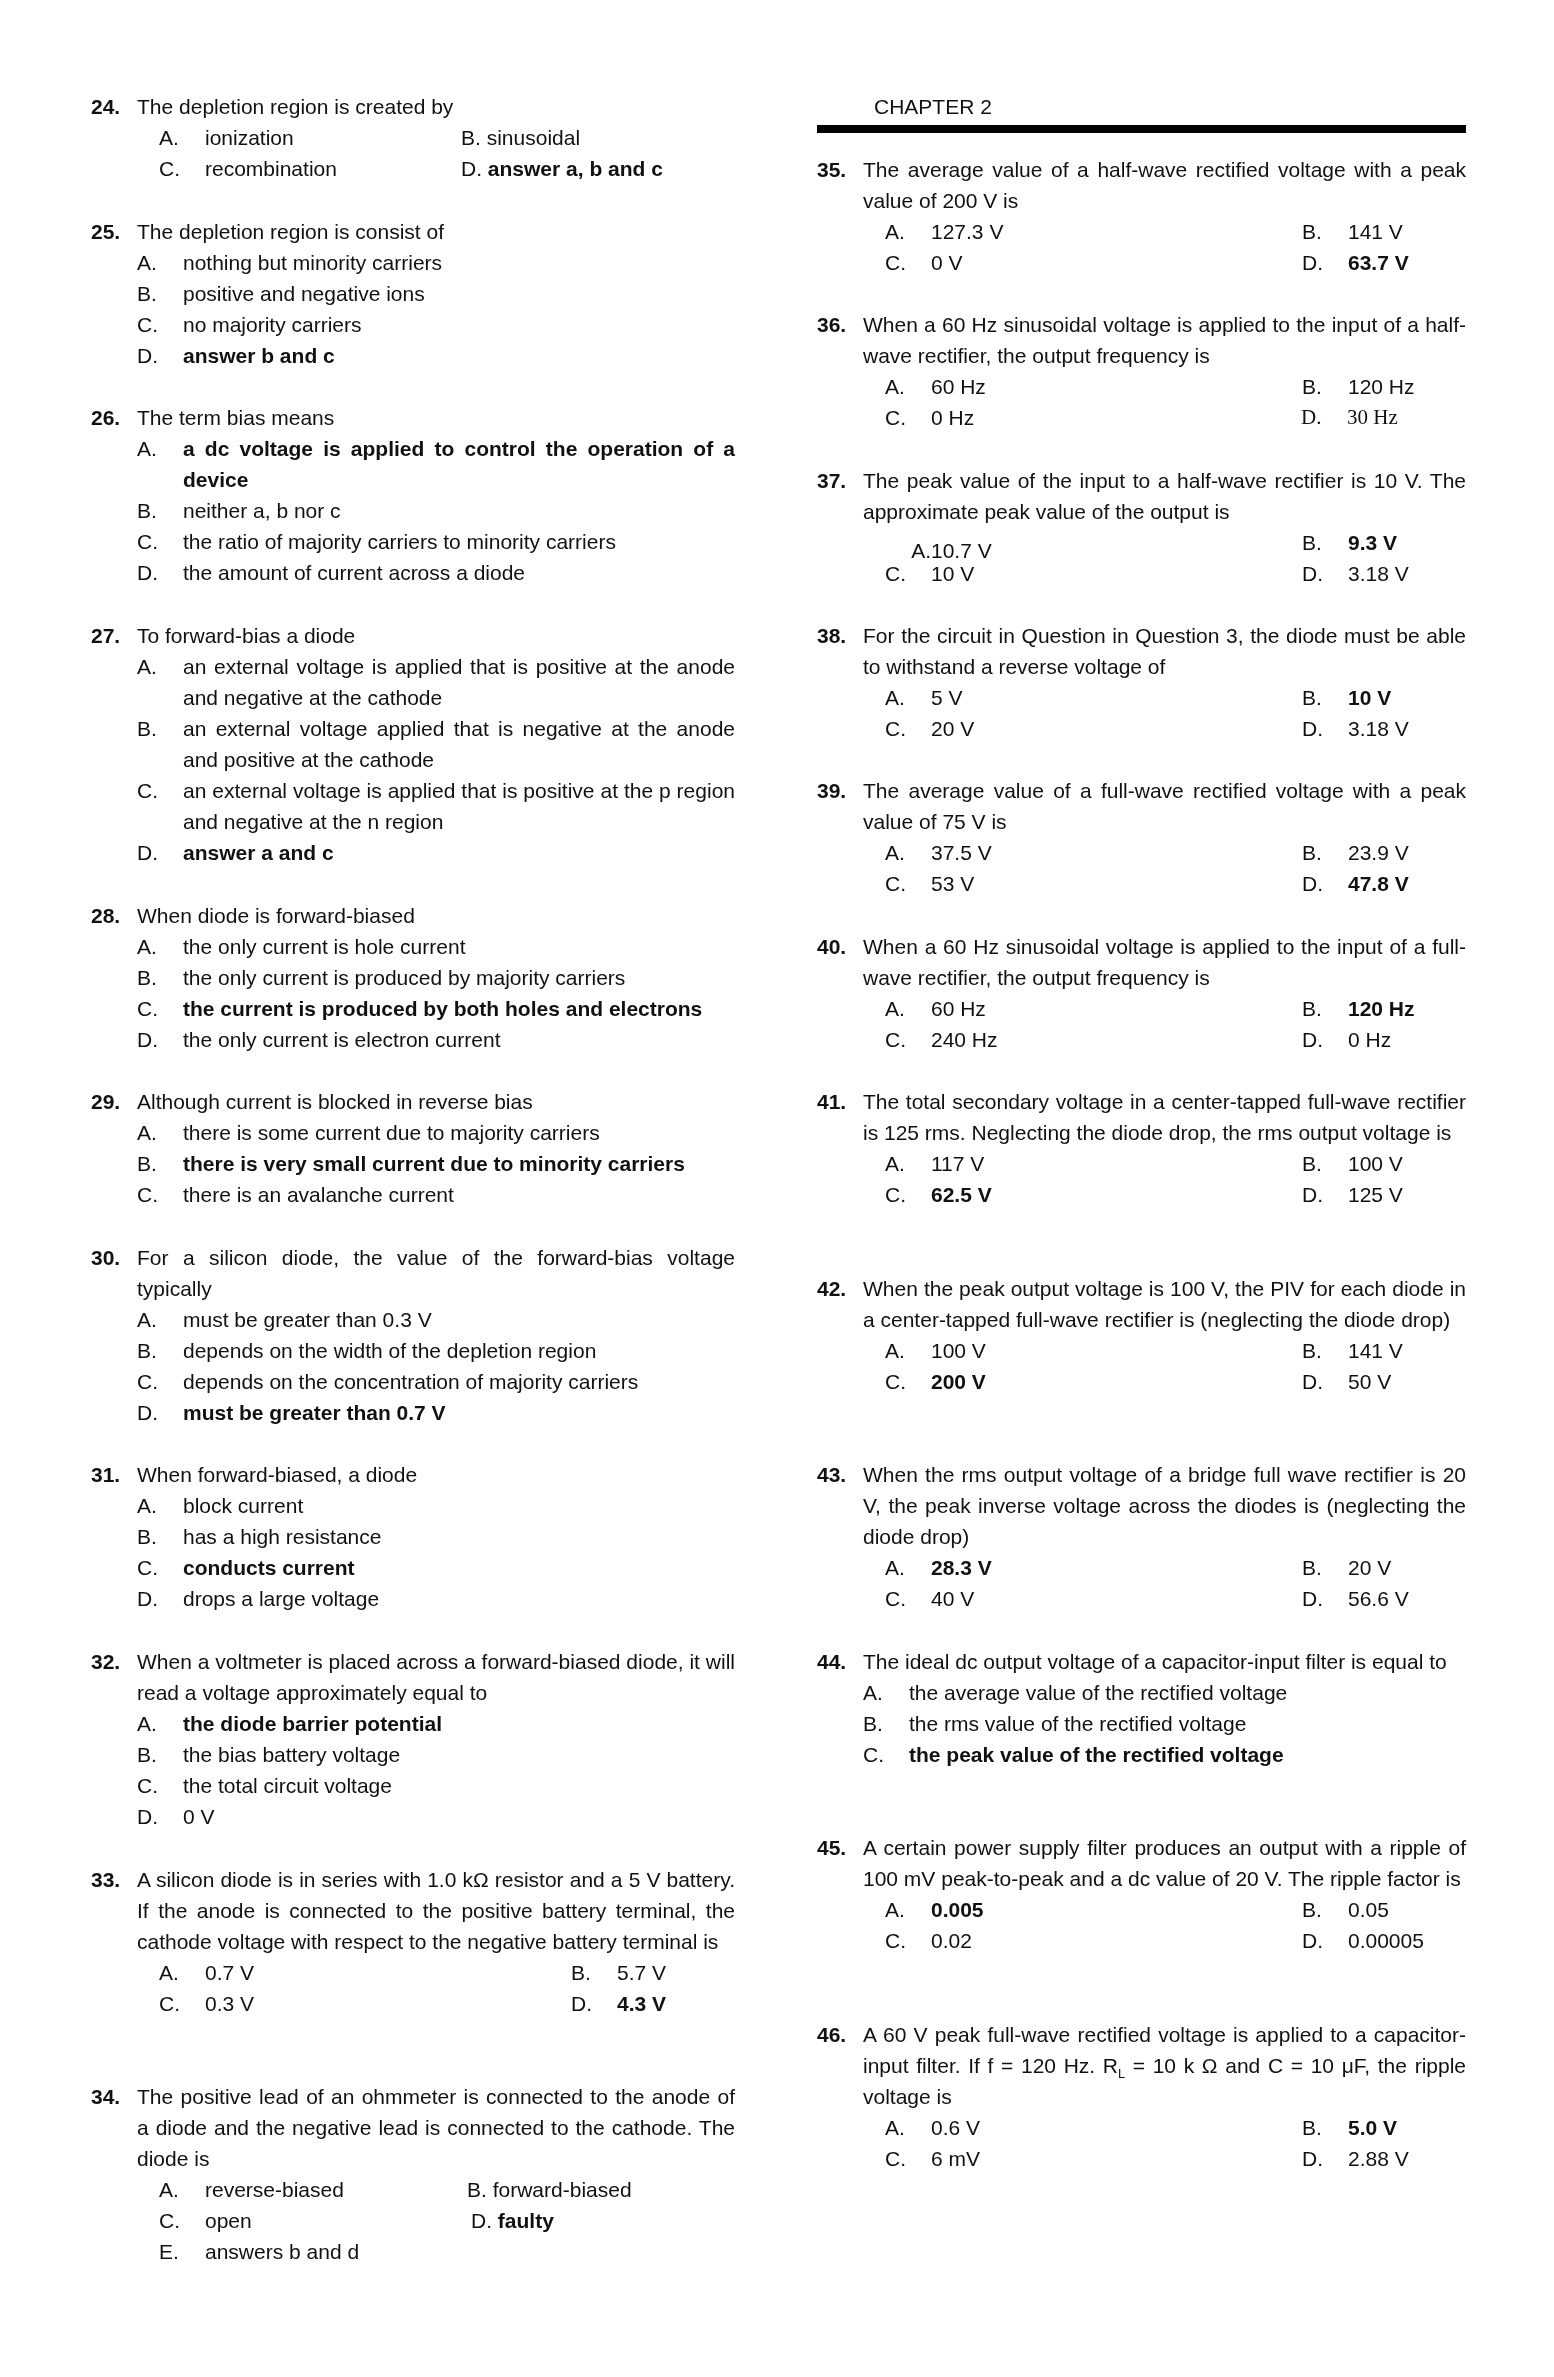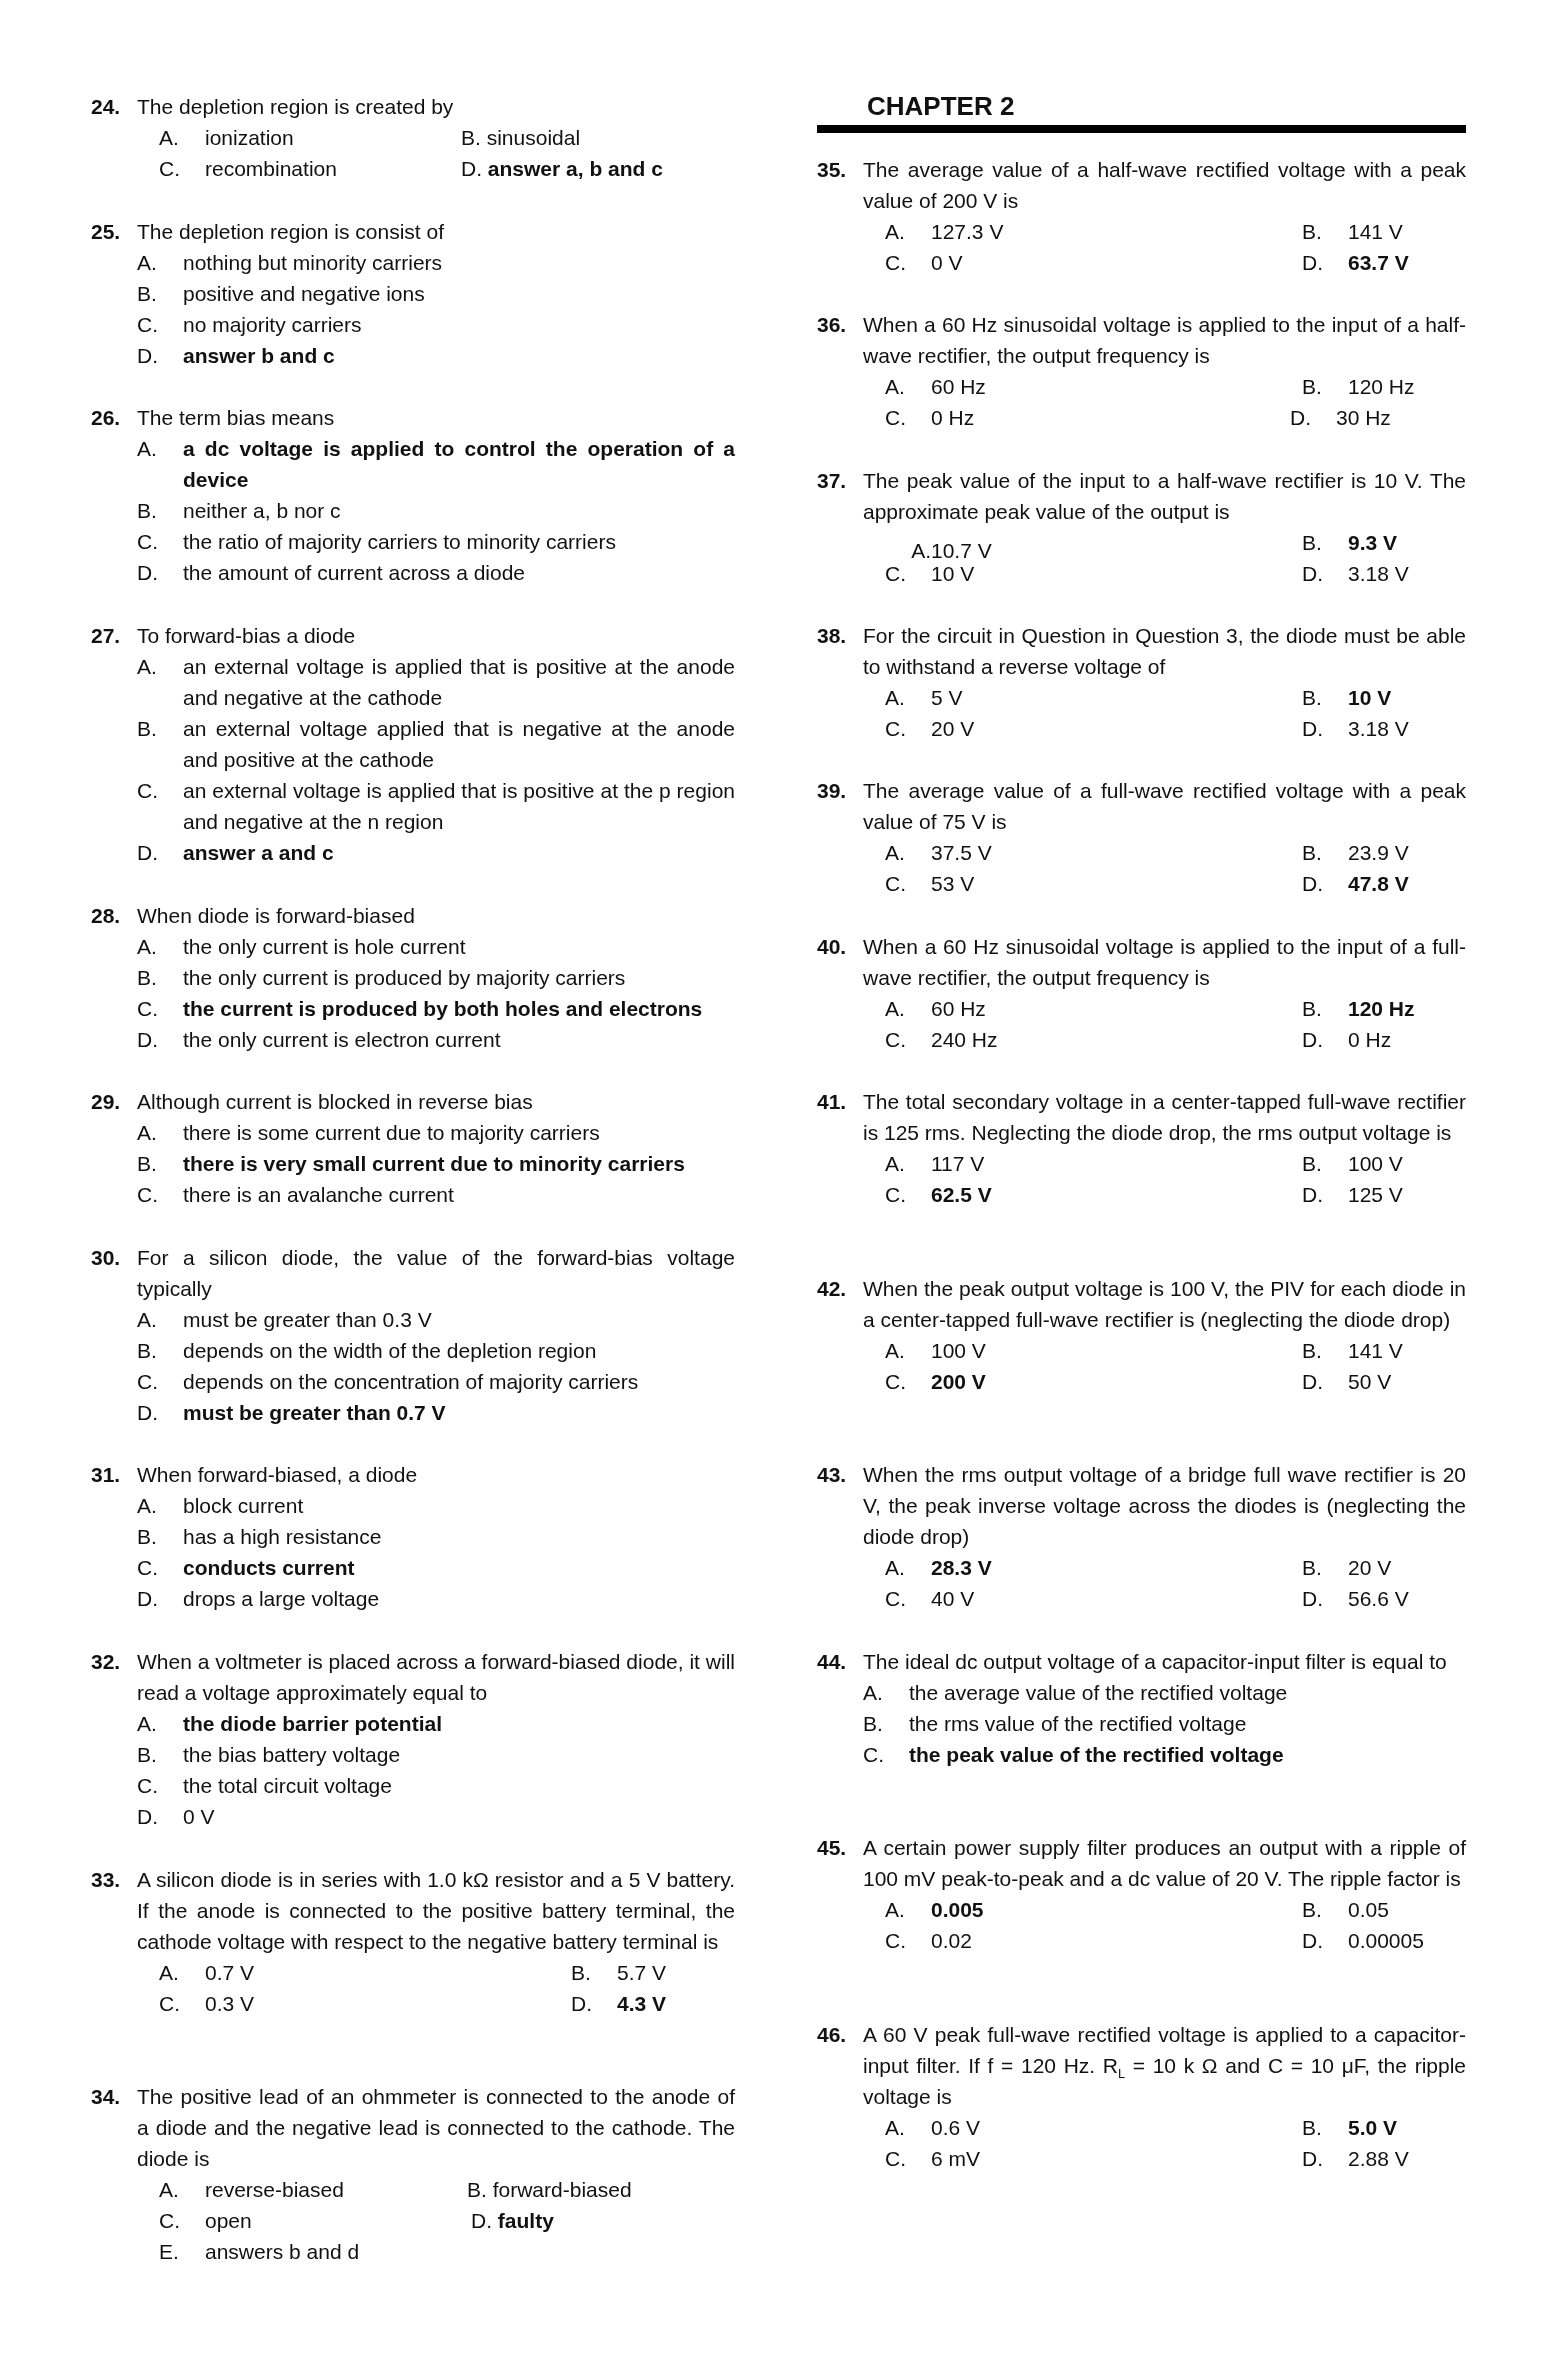--- a/index.html
+++ b/index.html
@@ -15,21 +15,21 @@
   .q .num { position: absolute; left: 0; top: 0; font-weight: bold; }
   .q .stem { margin-left: 46px; text-align: justify; text-align-last: left; }
   .opt { position: relative; margin-left: 46px; min-height: 31px; }
   .opt .let { position: absolute; left: 0; top: 0; }
   .opt .txt { display: block; margin-left: 46px; text-align: justify; text-align-last: left; }
   .b { font-weight: bold; text-align: center; }
   .grid2 { position: relative; height: 62px; margin-left: 68px; }
   .grid2 .cell { position: absolute; height: 31px; white-space: nowrap; }
   .grid2 .cell .let { display: inline-block; width: 46px; }
   .rule { position: absolute; left: 0; top: 125px; width: 649px; height: 8.2px; background: #000000; }
-  .chapter { position: absolute; left: 50px; top: 91px; font-size: 26px; font-weight: bold; line-height: 31px; }
+  .chapter { position: absolute; left: 57px; top: 91px; font-size: 21px; font-weight: normal; line-height: 31px; }
   sub { font-size: 12.8px; vertical-align: sub; line-height: 0; }
 </style>
 </head>
 <body>
 
 <div class="col col-left">
 
   <div class="q" style="top:91px;">
     <span class="num">24.</span>
     <div class="stem">The depletion region is created by</div>
@@ -244,21 +244,21 @@
     </div>
   </div>
 
   <div class="q" style="top:309px;">
     <span class="num">36.</span>
     <div class="stem">When a 60 Hz sinusoidal voltage is applied to the input of a half-wave rectifier, the output frequency is</div>
     <div class="grid2">
       <div class="cell" style="left:0;top:0;"><span class="let">A.</span><span>60 Hz</span></div>
       <div class="cell" style="left:417px;top:0;"><span class="let">B.</span><span>120 Hz</span></div>
       <div class="cell" style="left:0;top:31px;"><span class="let">C.</span><span>0 Hz</span></div>
-      <div class="cell" style="left:405px;top:31px;"><span class="let">D.</span><span>30 Hz</span></div>
+      <div class="cell" style="left:416px;top:31px;font-family:Liberation Serif, serif;"><span class="let">D.</span><span>30 Hz</span></div>
     </div>
   </div>
 
   <div class="q" style="top:465px;">
     <span class="num">37.</span>
     <div class="stem">The peak value of the input to a half-wave rectifier is 10 V. The approximate peak value of the output is</div>
     <div class="grid2">
       <div class="cell" style="left:0;top:8px;text-align:right;"><span class="let">A.</span><span>10.7 V</span></div>
       <div class="cell" style="left:417px;top:0;"><span class="let">B.</span><span class="b">9.3 V</span></div>
       <div class="cell" style="left:0;top:31px;"><span class="let">C.</span><span>10 V</span></div>

